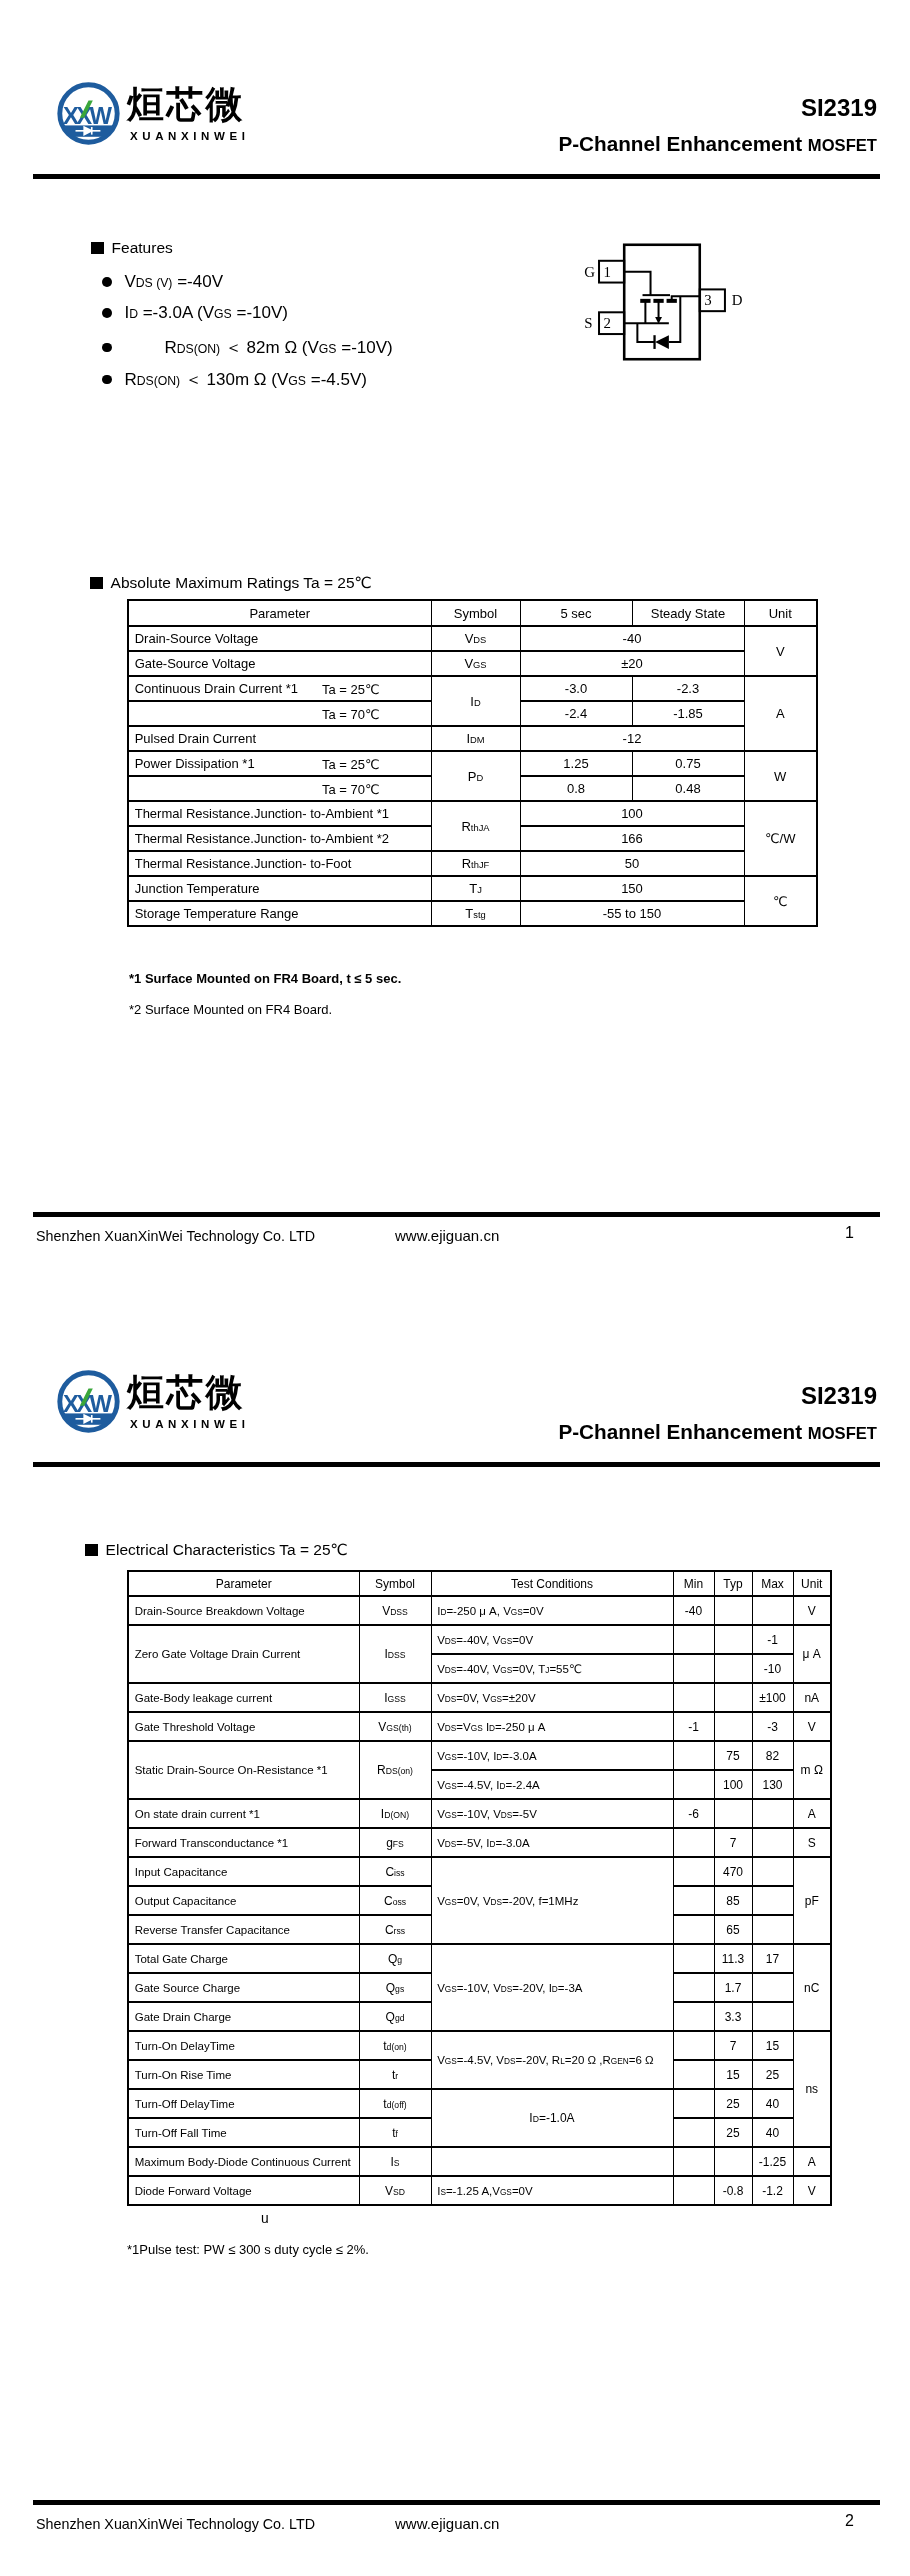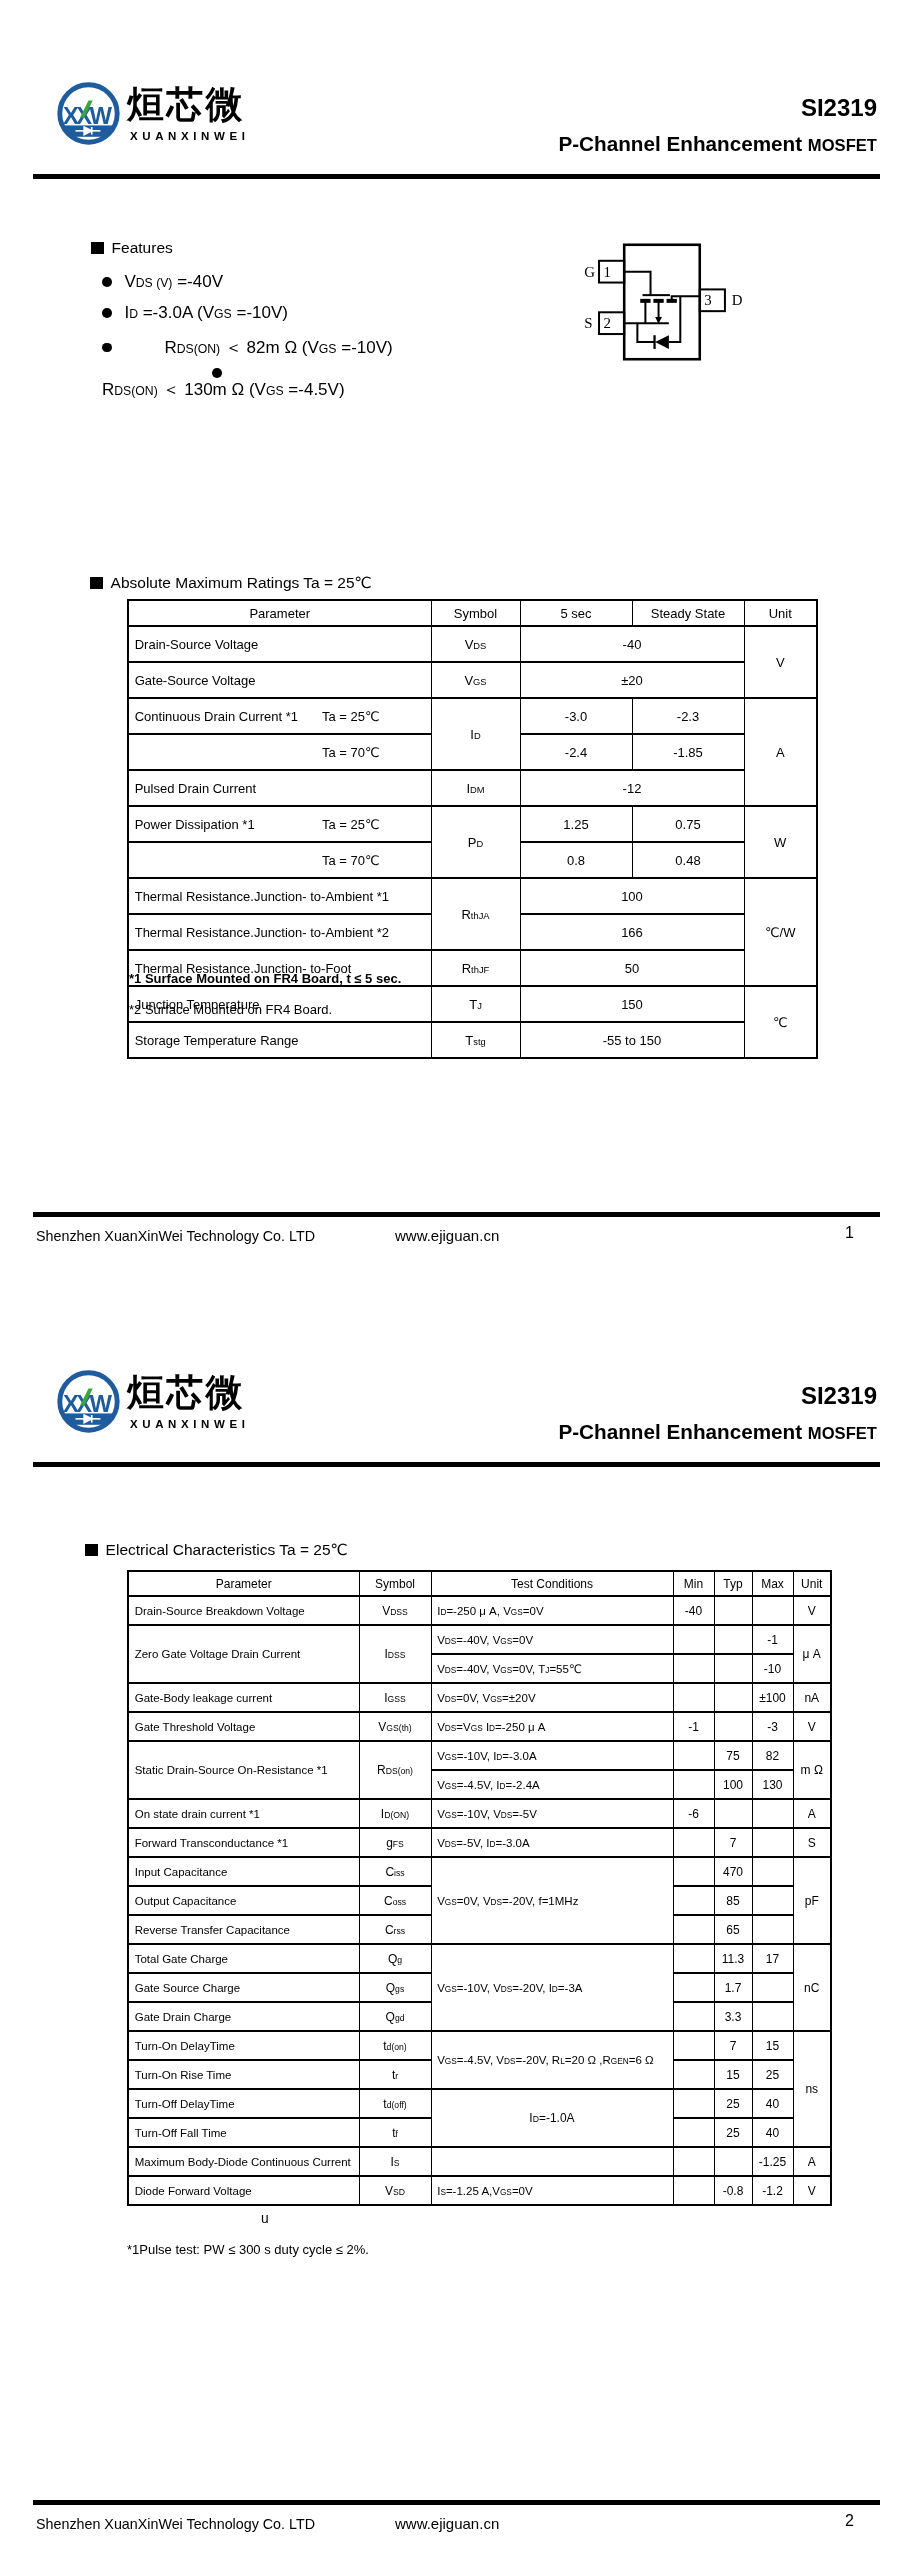--- a/index.html
+++ b/index.html
@@ -26,21 +26,21 @@
   
   table.dt{border-collapse:collapse;table-layout:fixed;padding-left:40px;}
   table.dt{border:2.9px solid #000;}
   table.dt th,table.dt td{border-left:1.7px solid #000;border-right:1.7px solid #000;
       border-top:2.3px solid #000;border-bottom:2.3px solid #000;
       padding:0 5.7px;overflow:hidden;white-space:nowrap;}
   table.dt th{font-weight:normal;text-align:center;}
   td.c{text-align:center;padding:0 1.1px;}
   td.pl{text-align:left;}
   #abs-table{left:127px;top:599px;width:690px;font-size:13px;}
-  #abs-table tr{height:36px;} #abs-table tr.hrow{height:26px;}
+  #abs-table tr{height:25px;} #abs-table tr.hrow{height:26px;}
   #elec-table{left:127px;top:1570px;width:702px;font-size:12px;}
   #elec-table tr{height:29px;} #elec-table tr.hrow{height:25px;}
   #elec-table td.pl{font-size:11.5px;}
   .pcell{position:relative;}
   .ta{position:absolute;left:193px;top:50%;transform:translateY(-50%);}
   
   .note{font-size:13px;}
   .ftr-company{left:36px;top:1228px;font-size:14.3px;}
   .ftr-site{left:395px;top:1227px;font-size:15px;}
   .ftr-page{right:56px;top:1224px;font-size:16px;}
@@ -83,21 +83,21 @@
       <span><span>V</span><span class="ss">DS (V)</span><span> =-40V</span></span>
     </div>
     <div class="abs feat-item" style="left:102px;top:303px;">
       <span class="dot"></span>
       <span><span>I</span><span class="ss">D</span><span> =-3.0A (V</span><span class="ss">GS</span><span> =-10V)</span></span>
     </div>
     <div class="abs feat-item" style="left:102px;top:336px;gap:40px;">
       <span class="dot"></span>
       <span><span>R</span><span class="ss">DS(ON)</span><span> ＜ 82m Ω  (V</span><span class="ss">GS</span><span> =-10V)</span></span>
     </div>
-    <div class="abs feat-item" style="left:102px;top:368px;flex-direction:column;">
+    <div class="abs feat-item" style="left:102px;top:368px;">
       <span class="dot"></span>
       <span><span>R</span><span class="ss">DS(ON)</span><span> ＜ 130m Ω  (V</span><span class="ss">GS</span><span> =-4.5V)</span></span>
     </div>
 
     <svg class="abs" style="left:583px;top:233px;" width="182" height="138" viewBox="0 0 318 240">
       <g fill="none" stroke="#000" stroke-width="3.5">
         <rect x="72" y="20" width="132" height="200" stroke-width="4.5"></rect>
         <rect x="28" y="48" width="44" height="38"></rect>
         <rect x="28" y="138" width="44" height="38"></rect>
         <rect x="204" y="98" width="44" height="38"></rect>

